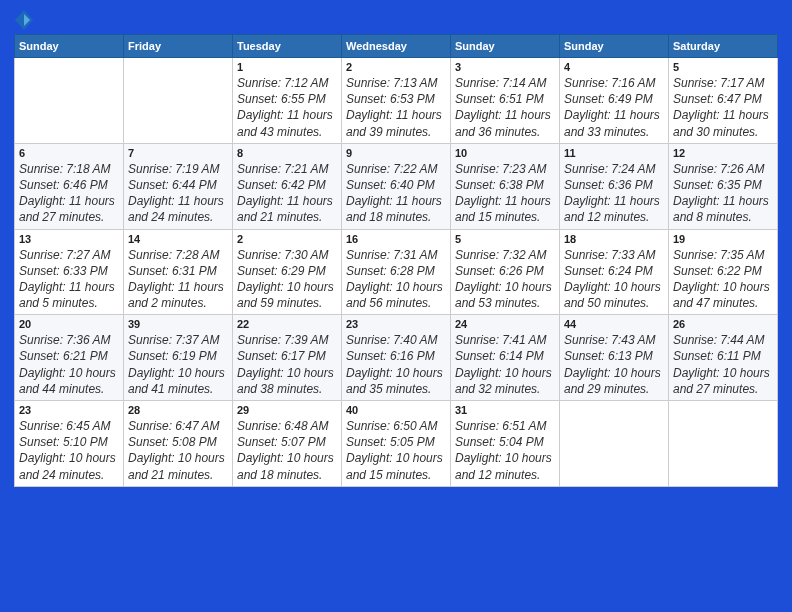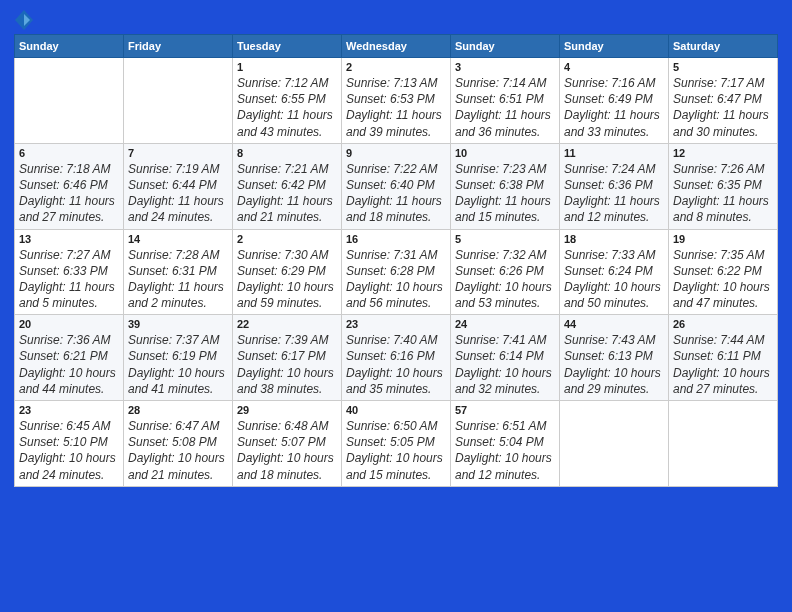--- a/index.html
+++ b/index.html
@@ -254,21 +254,21 @@
           </td>
           <td>
             <span class="day-num">29</span>
             <div class="day-detail">Sunrise: 6:48 AM<br>Sunset: 5:07 PM<br>Daylight: 10 hours and 18 minutes.</div>
           </td>
           <td>
             <span class="day-num">40</span>
             <div class="day-detail">Sunrise: 6:50 AM<br>Sunset: 5:05 PM<br>Daylight: 10 hours and 15 minutes.</div>
           </td>
           <td>
-            <span class="day-num">57</span>
+            <span class="day-num">31</span>
             <div class="day-detail">Sunrise: 6:51 AM<br>Sunset: 5:04 PM<br>Daylight: 10 hours and 12 minutes.</div>
           </td>
           <td class="empty"></td>
           <td class="empty"></td>
         </tr>
       </tbody>
   </table>
 </div>
 
 </body></html>

